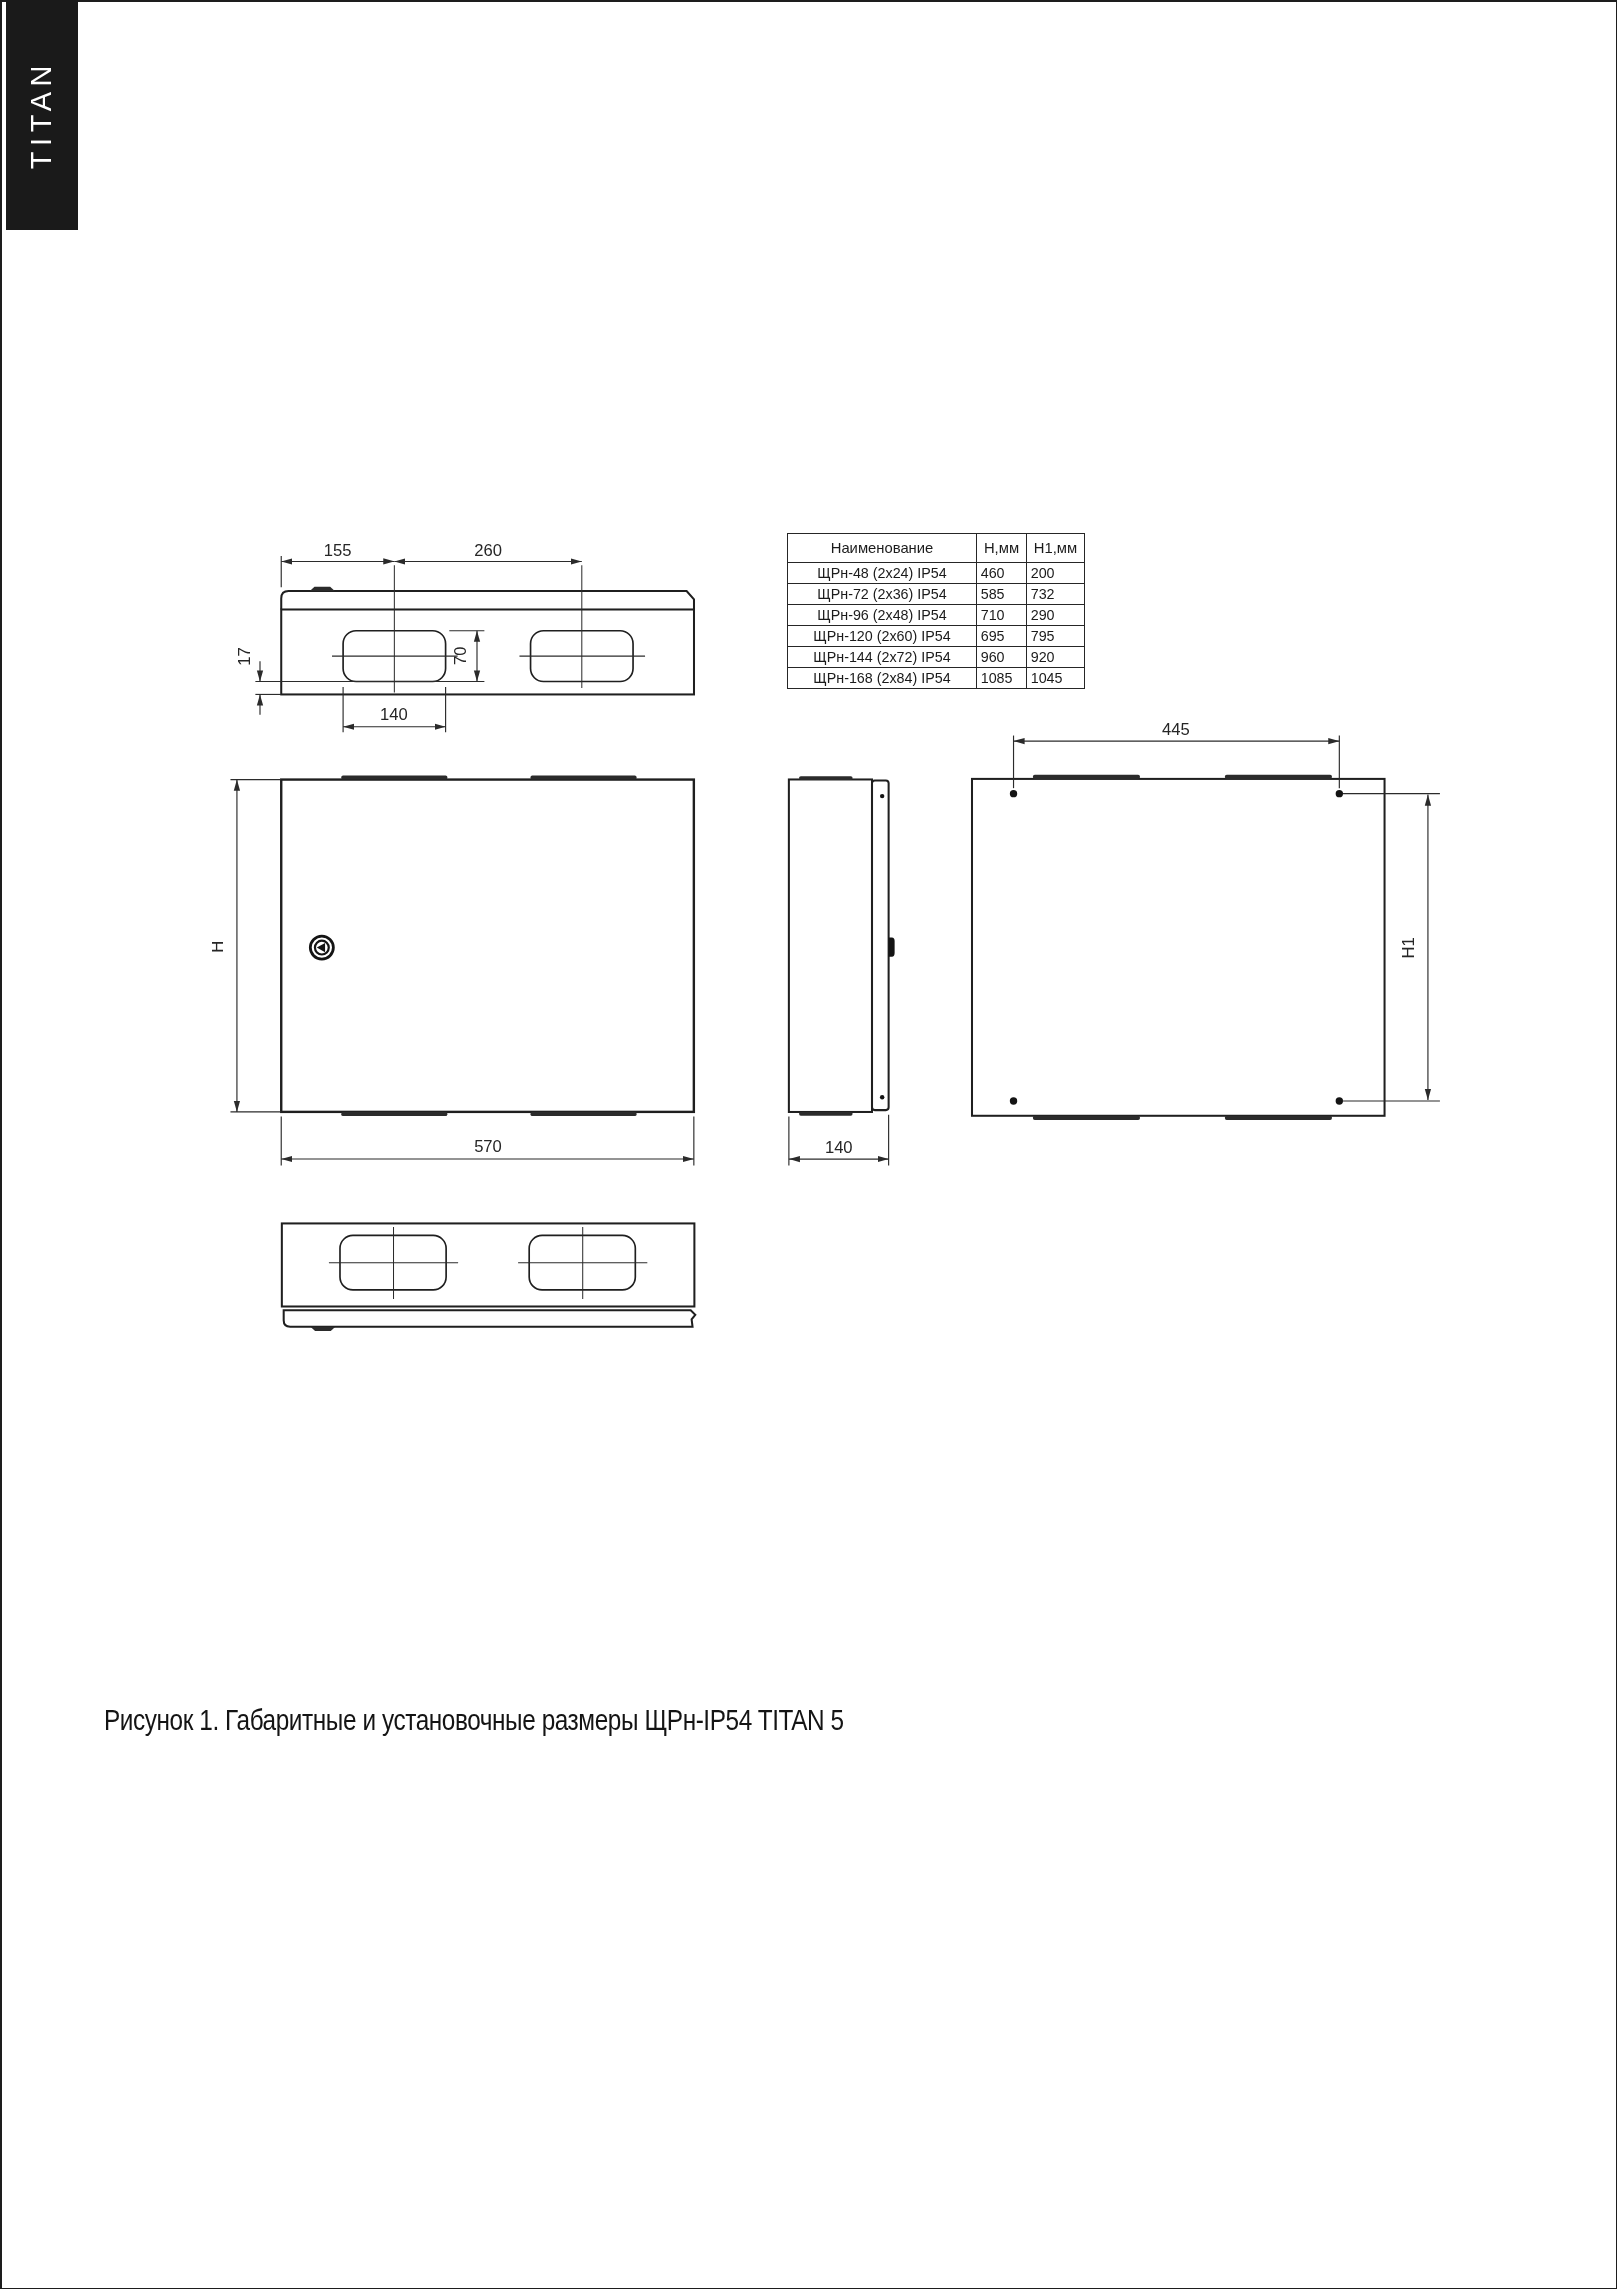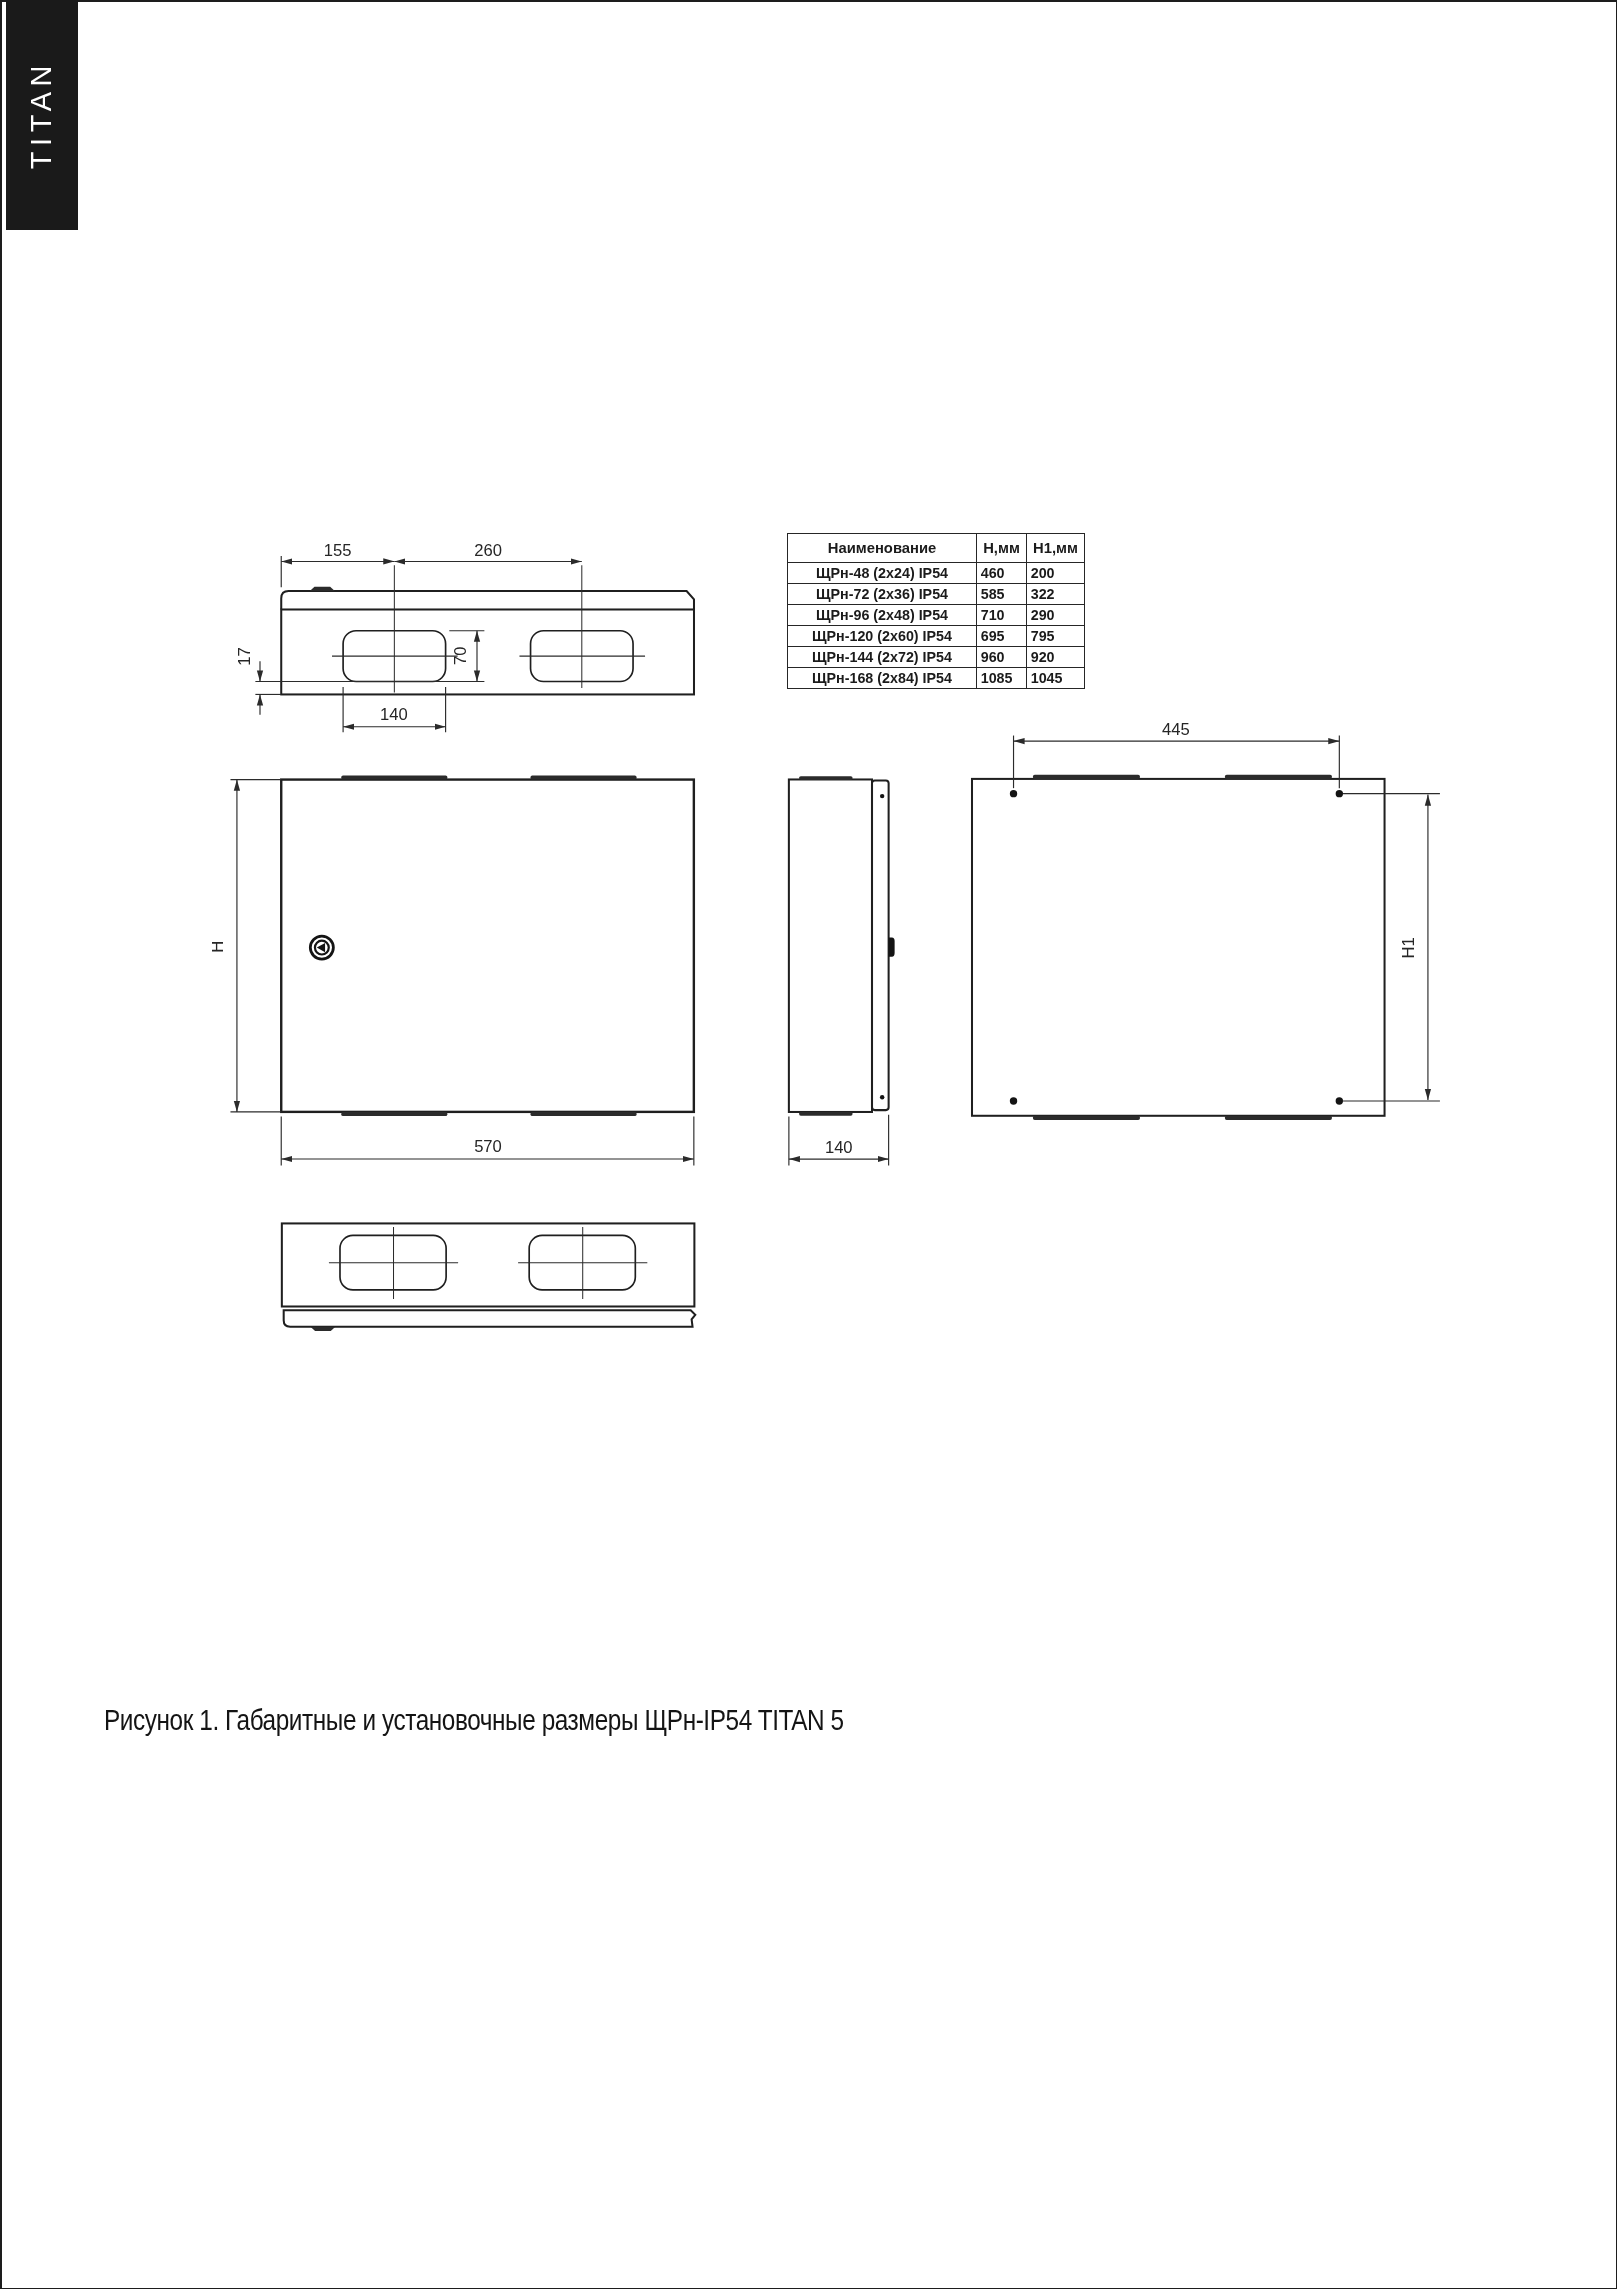--- a/index.html
+++ b/index.html
@@ -18,21 +18,21 @@
   .brand-banner span{
     writing-mode:vertical-rl;transform:rotate(180deg);
     color:#ffffff;font-size:29px;letter-spacing:5.5px;font-weight:400;
   }
   table.spec-table{
     position:absolute;left:787px;top:533px;width:297px;
     border-collapse:collapse;table-layout:fixed;
     font-size:14.3px;color:#1b1b1b;
   }
   table.spec-table th,table.spec-table td{
-    border:1.5px solid #262626;padding:0 3.7px;font-weight:700;
+    border:1.5px solid #262626;padding:0 3.7px;font-weight:400;
     white-space:nowrap;overflow:hidden;margin-left:40px;
   }
   table.spec-table th{height:28px;text-align:center;font-size:14.8px;}
   table.spec-table td{height:20px;}
   td.c-name{text-align:center;}
   td.c-num{text-align:left;}
   svg.view{position:absolute;}
   .caption{
     position:absolute;left:104px;top:1704px;white-space:nowrap;
     font-size:29px;color:#141414;font-weight:500;letter-spacing:-0.5px;
@@ -77,21 +77,21 @@
   </thead>
   <tbody>
     <tr>
       <td class="c-name">ЩРн-48 (2х24) IP54</td>
       <td class="c-num">460</td>
       <td class="c-num">200</td>
     </tr>
     <tr>
       <td class="c-name">ЩРн-72 (2х36) IP54</td>
       <td class="c-num">585</td>
-      <td class="c-num">322</td>
+      <td class="c-num">732</td>
     </tr>
     <tr>
       <td class="c-name">ЩРн-96 (2х48) IP54</td>
       <td class="c-num">710</td>
       <td class="c-num">290</td>
     </tr>
     <tr>
       <td class="c-name">ЩРн-120 (2х60) IP54</td>
       <td class="c-num">695</td>
       <td class="c-num">795</td>

